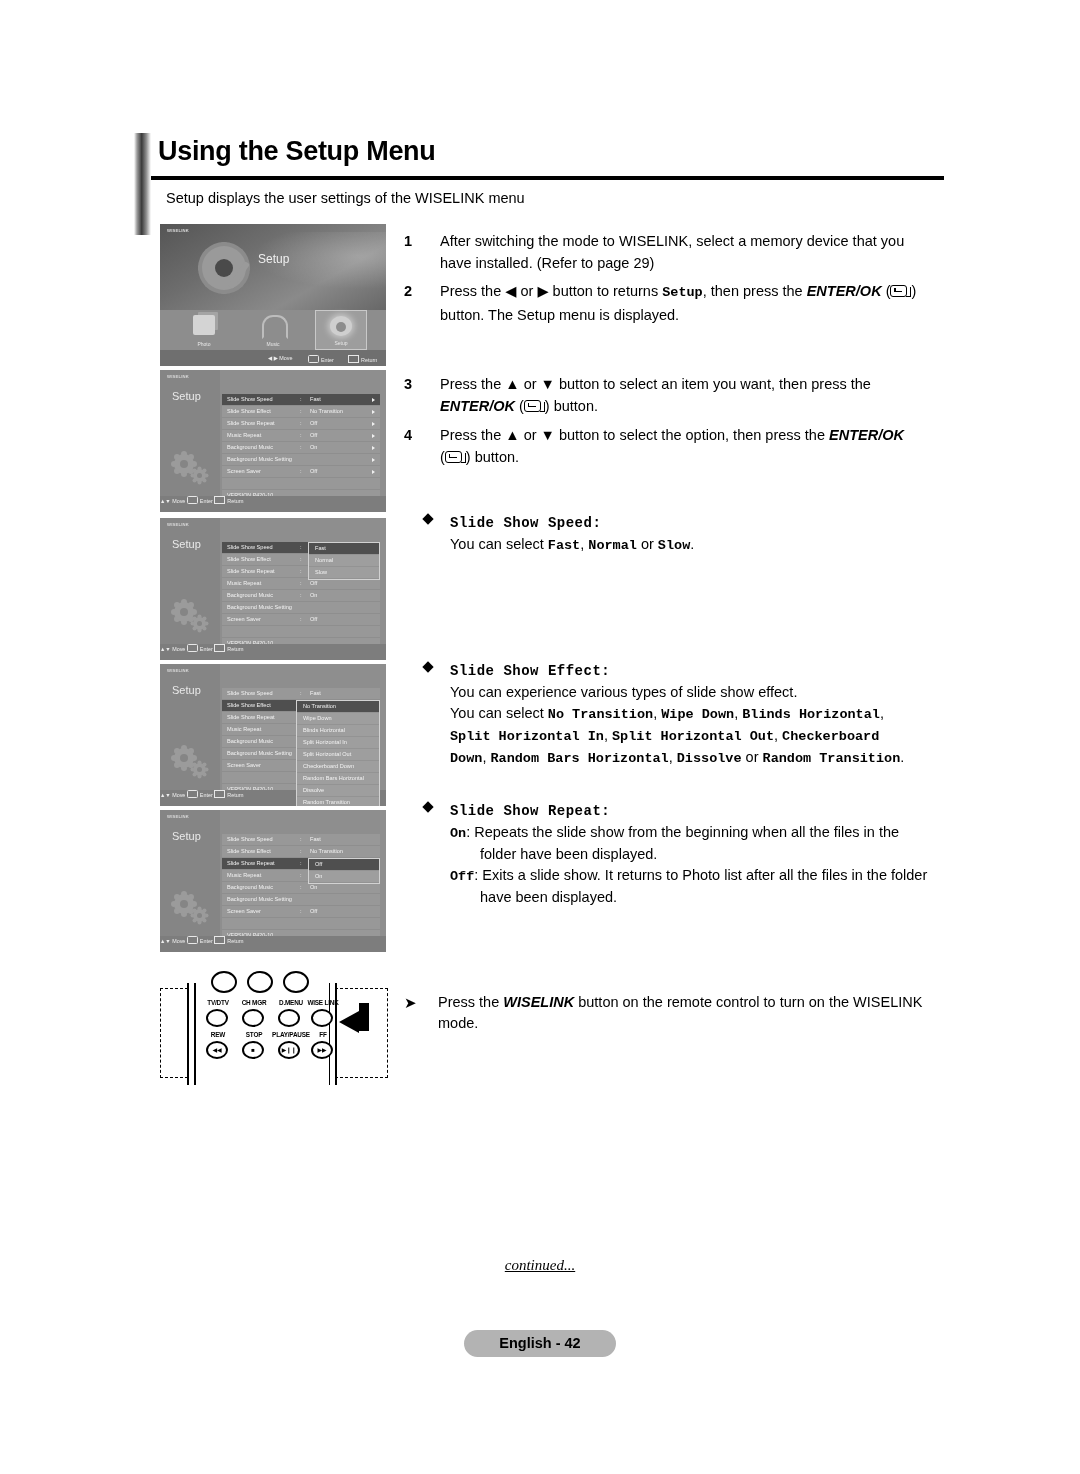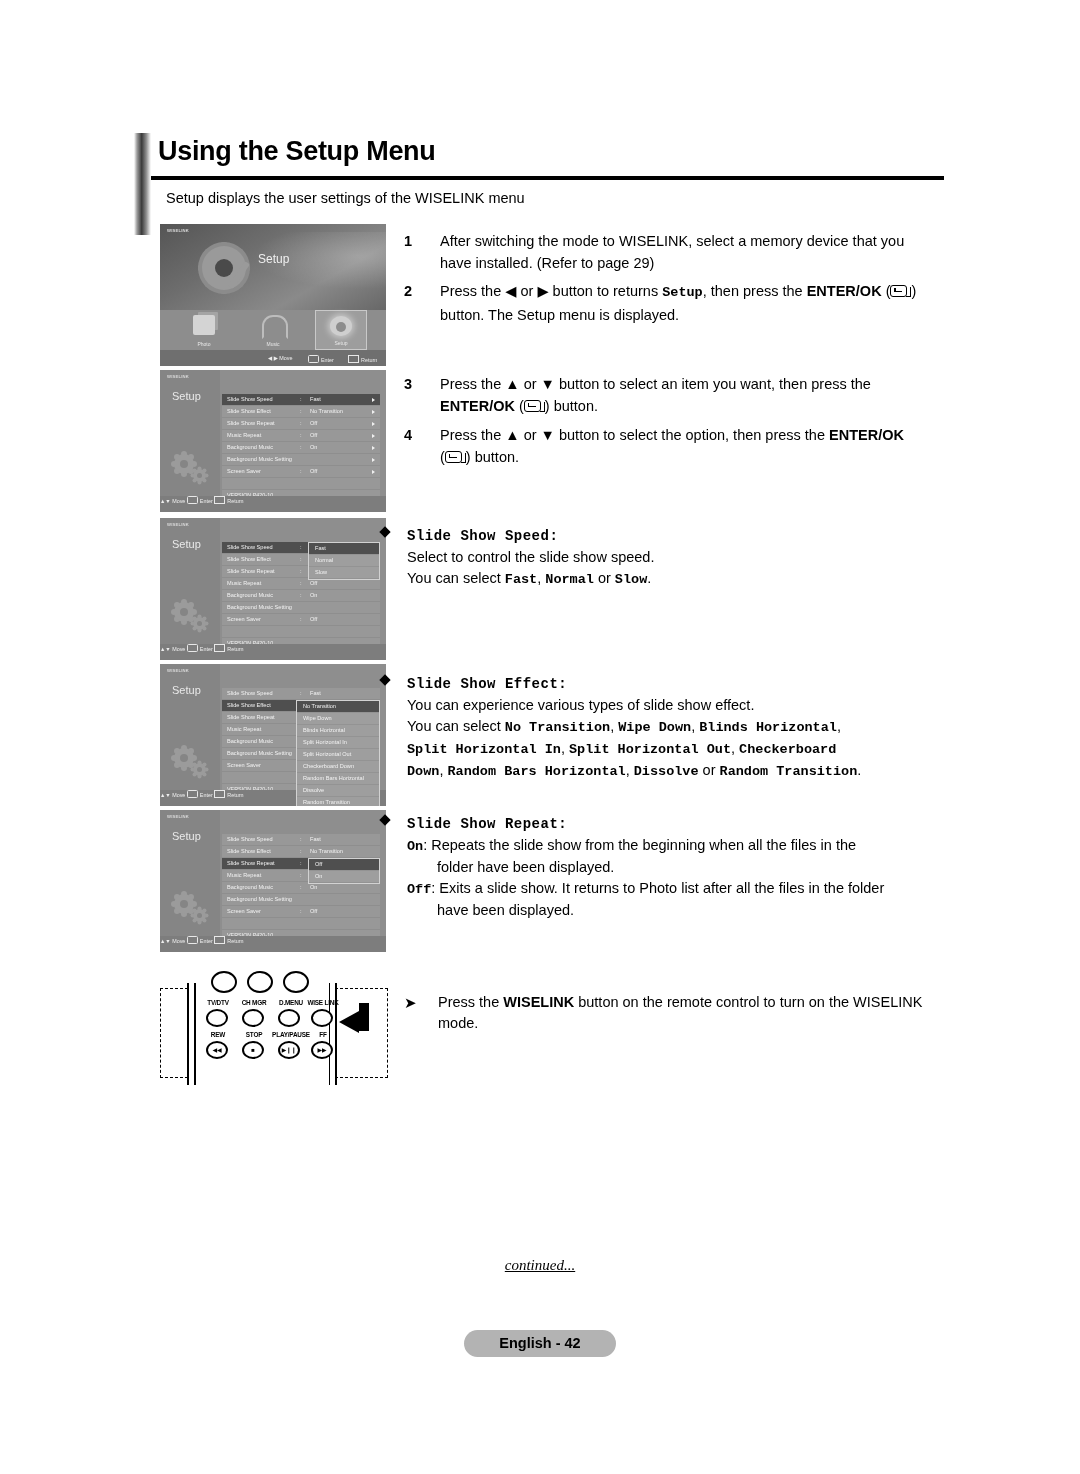--- a/index.html
+++ b/index.html
@@ -73,21 +73,21 @@
     font-size: 14.5px;
   }
   .step .body {
     margin-left: 36px;
   }
   .mono {
     font-family: "Liberation Mono", "DejaVu Sans Mono", monospace;
     font-weight: bold;
     font-size: 13.5px;
   }
-  b.sans { font-weight: bold; }
+  b.sans { font-weight: bold; font-style: italic; }
 
   .enter-ico {
     display: inline-block;
     width: 17px;
     height: 12px;
     border: 1.6px solid #000;
     border-radius: 3px;
     position: relative;
     vertical-align: -1px;
     box-sizing: border-box;
@@ -117,25 +117,24 @@
     height: 9px;
     border-right: 1.6px solid #000;
     border-bottom: 1.6px solid #000;
     margin-left: -1px;
     vertical-align: -1px;
   }
 
   
   .bullet-block {
     position: absolute;
-    left: 381px;
+    left: 424px;
     width: 548px;
     font-size: 14.5px;
     line-height: 21px;
-    margin-top: 13px;
   }
   .bullet-block .dia {
     position: absolute;
     left: 0;
     top: 3px;
     width: 8px;
     height: 8px;
     background: #000;
     transform: rotate(45deg);
   }
@@ -860,21 +859,20 @@
     <div class="body">
       <span>Press the </span><span>▲</span><span> or </span><span>▼</span><span> button to select the option, then press the </span><b class="sans">ENTER/OK</b><br>
       <span>(</span><span class="enter-ico"></span><span class="enter-tail"></span><span>) button.</span>
     </div>
   </div>
 
   <div class="bullet-block" style="top:512px">
     <span class="dia"></span>
     <div class="bbody">
       <span class="bullet-head">Slide Show Speed:</span>
-      <span class="ind">Select to control the slide show speed.</span>
       <span class="ind"><span>You can select </span><span class="mono">Fast</span><span>, </span><span class="mono">Normal</span><span> or </span><span class="mono">Slow</span><span>.</span></span>
     </div>
   </div>
 
   <div class="bullet-block" style="top:660px">
     <span class="dia"></span>
     <div class="bbody">
       <span class="bullet-head">Slide Show Effect:</span>
       <span class="ind">You can experience various types of slide show effect.</span>
       <span class="ind"><span>You can select </span><span class="mono">No Transition</span>, <span class="mono">Wipe Down</span>, <span class="mono">Blinds Horizontal</span>,</span>

